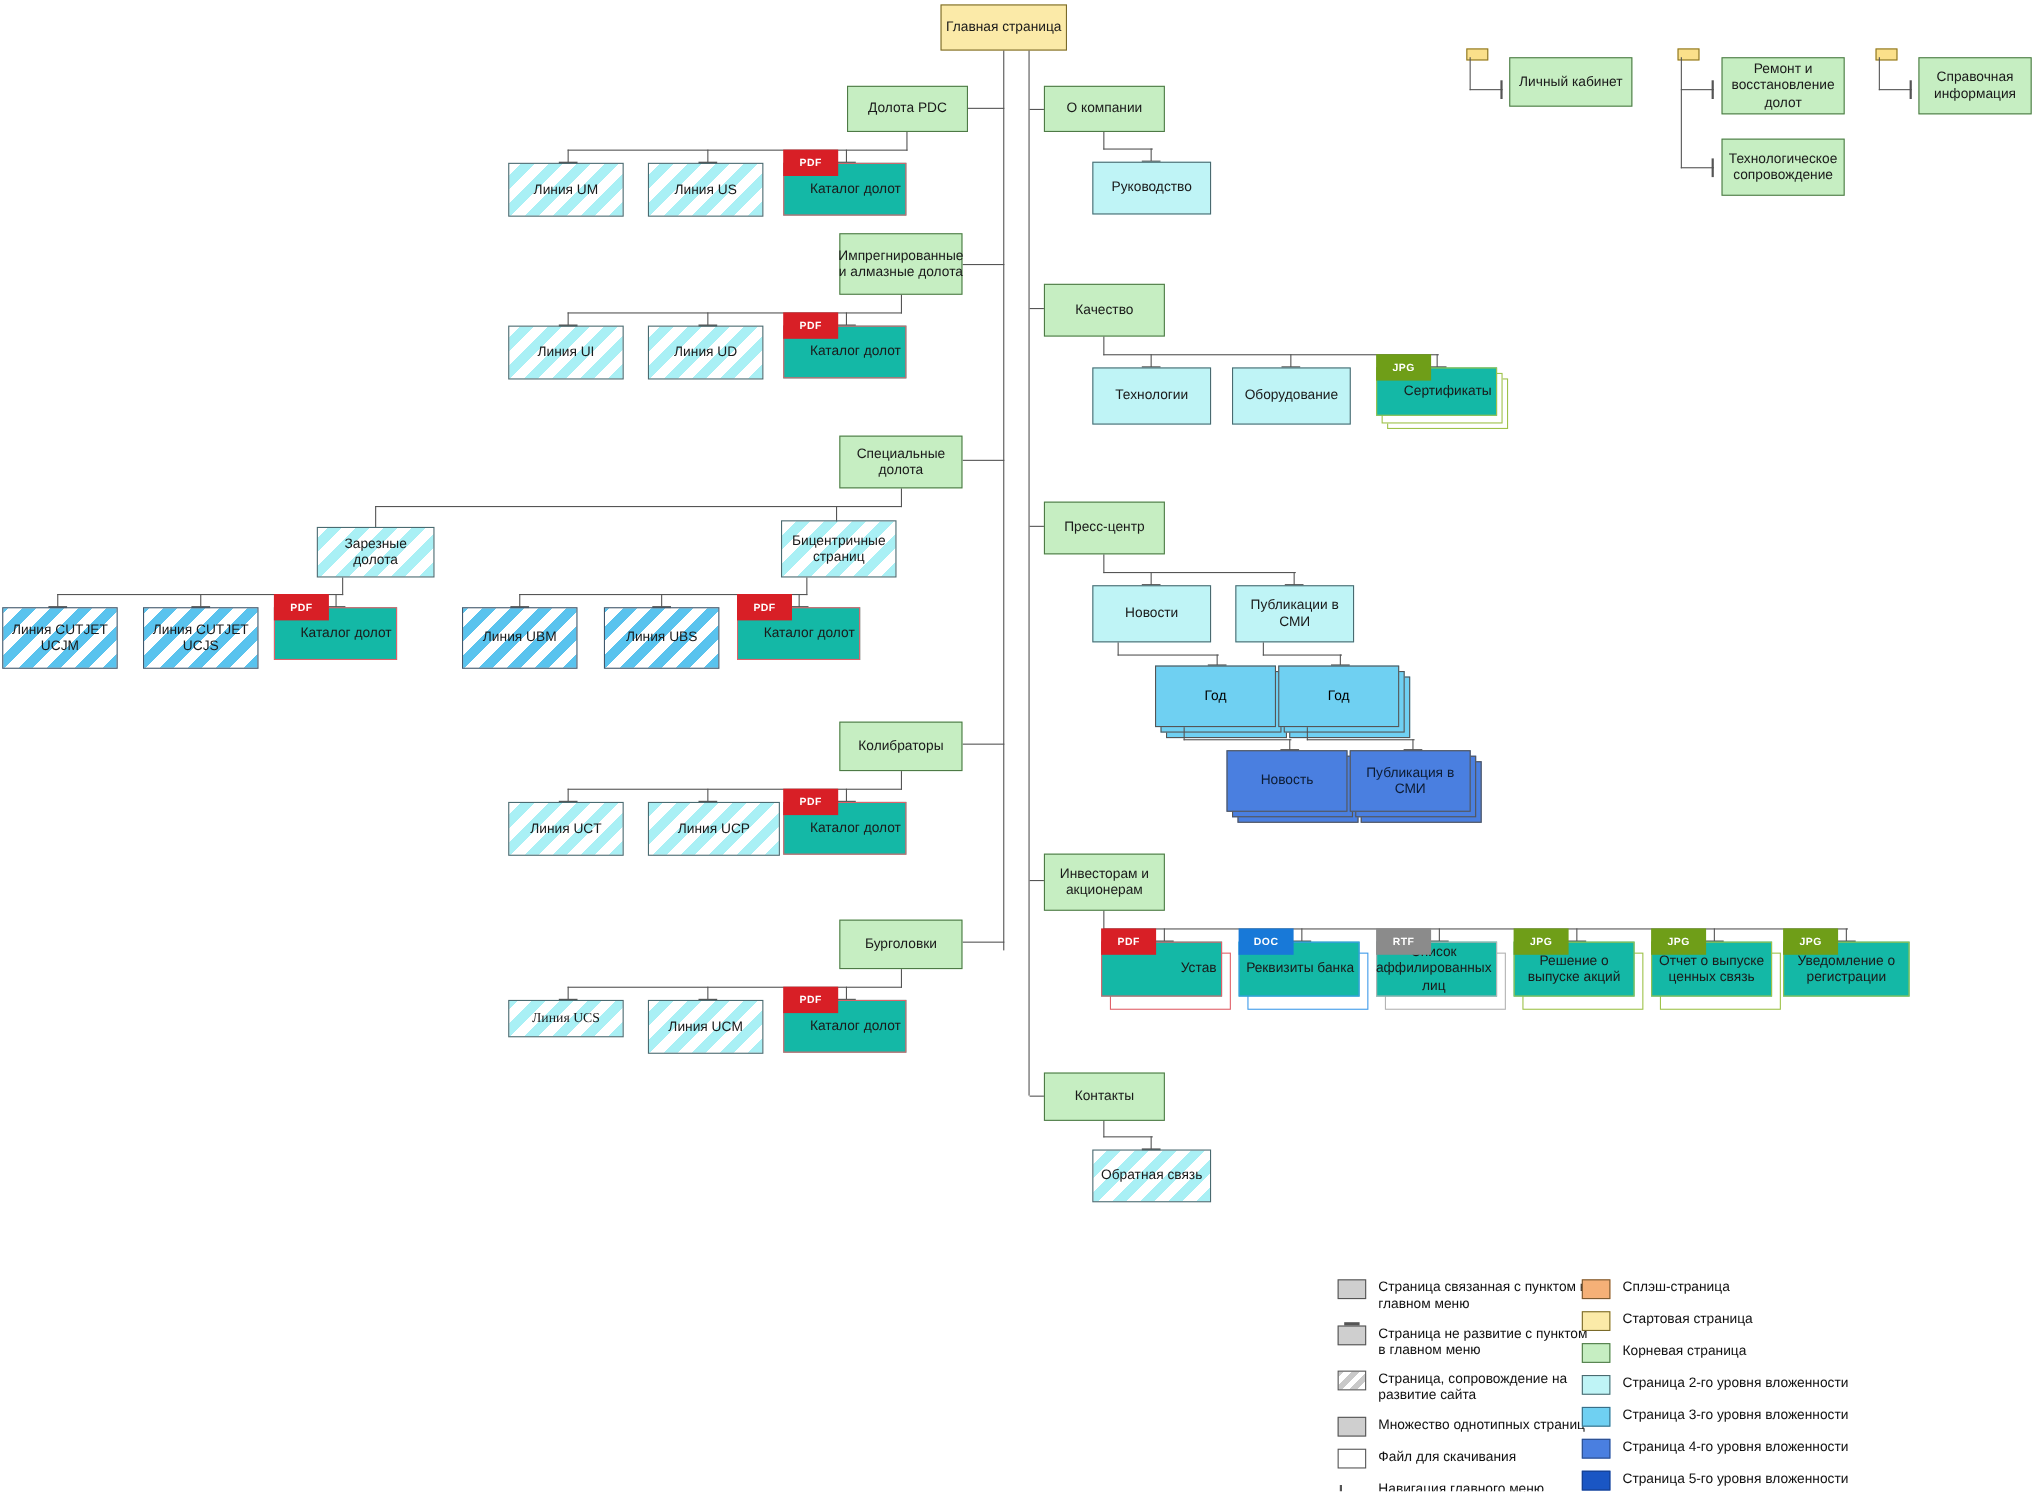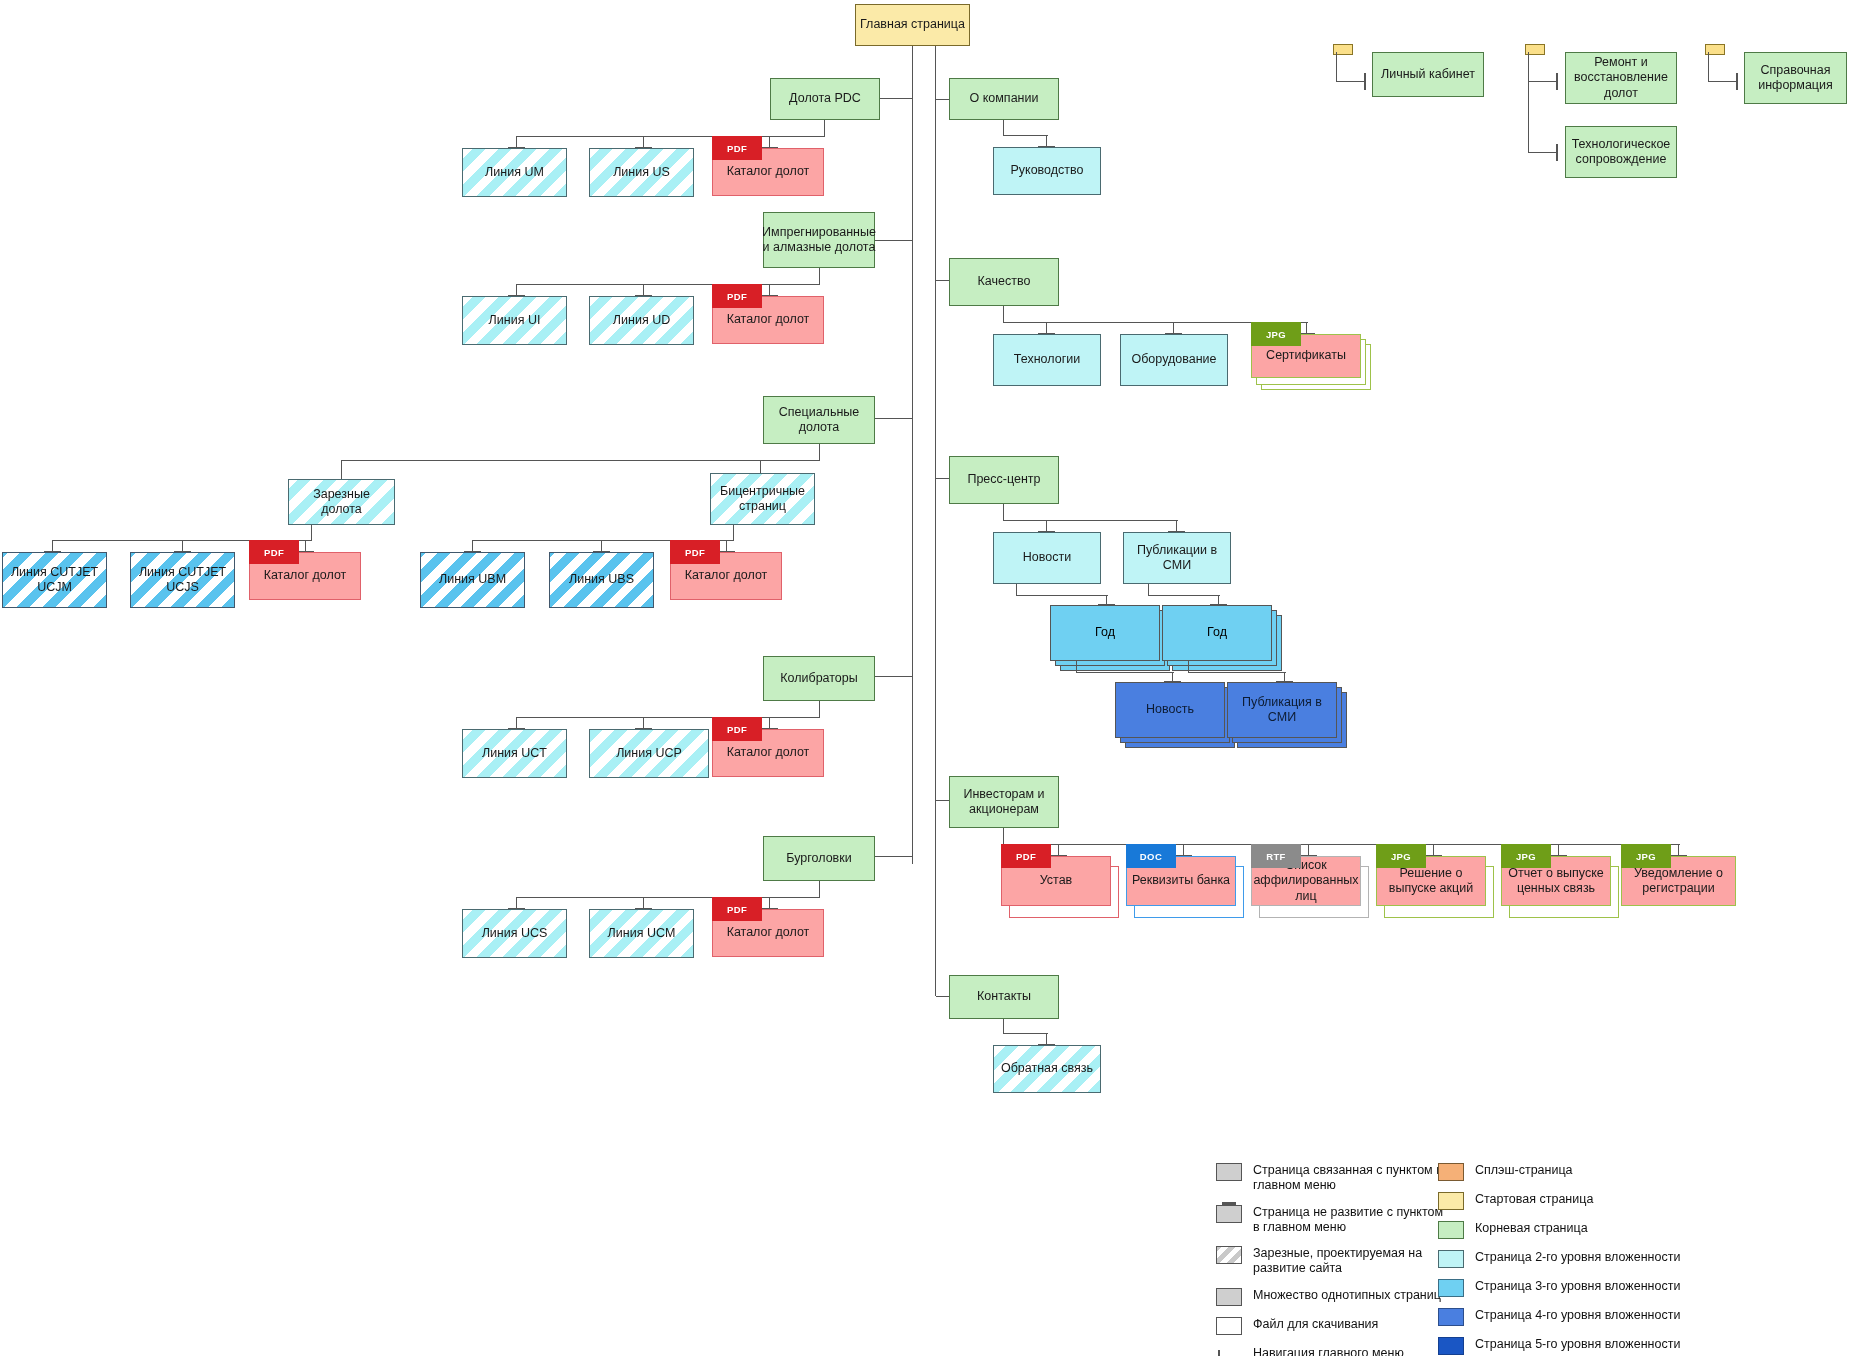--- a/index.html
+++ b/index.html
@@ -27,22 +27,22 @@
   .hatch3{background:
       repeating-linear-gradient(-45deg,#59c3ee 0 9px,#ffffff 9px 18px);
       border-color:#41576b;}
 
   
   .filewrap{position:absolute;}
   .filewrap .tab{position:absolute;left:0;top:0;height:24px;min-width:38px;
       font-size:9.5px;font-weight:bold;color:#fff;letter-spacing:.4px;
       display:flex;align-items:center;justify-content:center;padding:0 6px;z-index:4;}
   .filewrap .body{position:absolute;left:0;top:12px;right:0;bottom:0;
-      background:#fca5a5;border:1.4px solid #999;box-sizing:border-box;
-      display:flex;align-items:center;justify-content:center;text-align:center;
+      background:#14b8a6;border:1.4px solid #999;box-sizing:border-box;
+      display:flex;align-items:center;justify-content:flex-end;text-align:center;
       font-size:12.5px;color:#1a1a1a;line-height:1.22;padding:2px 4px;z-index:3;}
   
   .filewrap .sh1,.filewrap .sh2{position:absolute;background:#fff;box-sizing:border-box;
       border:1.4px solid #999;z-index:1;}
 
   .f-pdf .tab{background:#d81f26;} .f-pdf .body,.f-pdf .sh1,.f-pdf .sh2{border-color:#e0616a;}
   .f-doc .tab{background:#1879d8;} .f-doc .body,.f-doc .sh1,.f-doc .sh2{border-color:#3f9bea;}
   .f-rtf .tab{background:#8b8b8b;} .f-rtf .body,.f-rtf .sh1,.f-rtf .sh2{border-color:#b3b3b3;}
   .f-jpg .tab{background:#6f9e18;} .f-jpg .body,.f-jpg .sh1,.f-jpg .sh2{border-color:#9ec24a;}
 
@@ -246,21 +246,21 @@
   </div>
   <div class="ln v" style="left:819px;top:881px;height:17px;"></div>
   <div class="ln h" style="left:516px;top:897px;width:304px;"></div>
   <div class="ln v" style="left:516px;top:897px;height:12px;"></div>
   <div class="cap" style="left:508px;top:908px;"></div>
   <div class="ln v" style="left:643px;top:897px;height:12px;"></div>
   <div class="cap" style="left:635px;top:908px;"></div>
   <div class="ln v" style="left:769px;top:897px;height:12px;"></div>
   <div class="cap" style="left:761px;top:908px;"></div>
 
-  <div class="node hatch2" style="left:462px;top:909px;width:105px;height:49px;">
+  <div class="node hatch2" style="left:462px;top:909px;width:105px;height:34px;font-family:Liberation Serif, serif;">
     <span>Линия UCS</span>
   </div>
   <div class="node hatch2" style="left:589px;top:909px;width:105px;height:49px;">
     <span>Линия UCM</span>
   </div>
   <div class="filewrap f-pdf" style="left:712px;top:897px;width:112px;height:60px;">
     <div class="tab">PDF</div>
     <div class="body">
         <span>Каталог долот</span>
       </div>
@@ -480,21 +480,21 @@
         <div class="lgrow">
           <div class="lgsw sw-plain"></div>
           <div class="lgtxt">Страница связанная с пунктом в главном меню</div>
         </div>
         <div class="lgrow">
           <div class="lgsw sw-nomenu"></div>
           <div class="lgtxt">Страница не развитие с пунктом в главном меню</div>
         </div>
         <div class="lgrow">
           <div class="lgsw sw-hatch"></div>
-          <div class="lgtxt">Зарезные, проектируемая на развитие сайта</div>
+          <div class="lgtxt">Страница, сопровождение на развитие сайта</div>
         </div>
         <div class="lgrow">
           <div class="lgsw sw-multi"></div>
           <div class="lgtxt">Множество однотипных страниц</div>
         </div>
         <div class="lgrow">
           <div class="lgsw sw-file"></div>
           <div class="lgtxt">Файл для скачивания</div>
         </div>
         <div class="lgrow">

